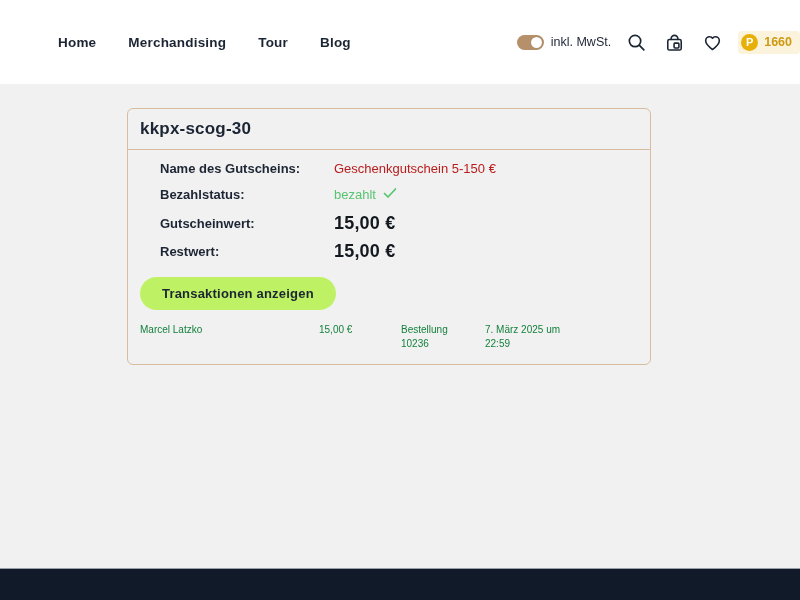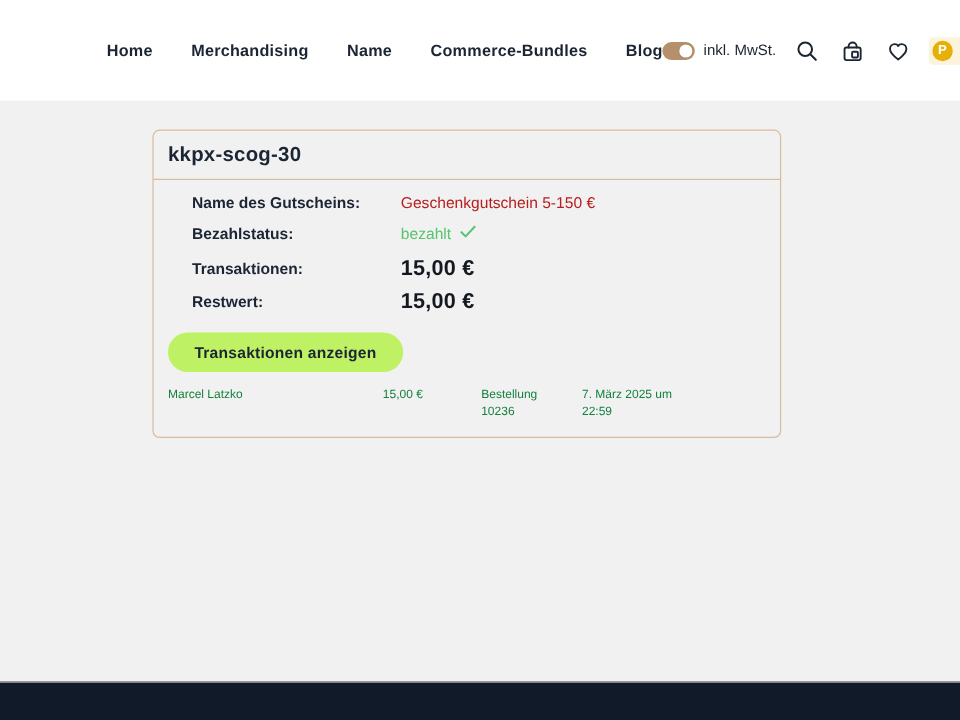--- a/index.html
+++ b/index.html
@@ -11,21 +11,21 @@
     display: flex;
     flex-direction: column;
   }
 
   
   .header {
     height: 84px;
     background: #ffffff;
     display: flex;
     align-items: center;
-    padding-left: 89px;
+    padding-left: 58px;
     overflow: hidden;
     flex: 0 0 auto;
   }
   .nav-left { display: flex; align-items: center; gap: 32px; }
   .nav-link {
     font-size: 13.5px;
     font-weight: bold;
     color: #1c2533;
     text-decoration: none;
     letter-spacing: 0.2px;
@@ -135,22 +135,21 @@
     border-top: 1px solid #9aa0a8;
   }
 </style>
 </head>
 <body>
 
 <header class="header">
   <nav class="nav-left">
     <a class="nav-link">Home</a>
     <a class="nav-link">Merchandising</a>
-    <a class="nav-link">Name</a>
-    <a class="nav-link">Commerce-Bundles</a>
+    <a class="nav-link">Tour</a>
     <a class="nav-link">Blog</a>
   </nav>
 
   <div class="nav-right">
     <div class="vat-toggle-wrap">
       <span class="toggle-track">
           <span class="toggle-knob"></span>
         </span>
       <span class="vat-label">inkl. MwSt.</span>
     </div>
@@ -207,21 +206,21 @@
           <span>bezahlt</span>
           <span>
             <svg width="16" height="16" viewBox="0 0 16 16" fill="none" stroke="#57c46f" stroke-width="1.7" stroke-linecap="round" stroke-linejoin="round">
               <polyline points="2.5,8.5 6,12 13.5,4"></polyline>
             </svg>
           </span>
         </span>
       </div>
 
       <div class="info-row tall">
-        <span class="info-label">Transaktionen:</span>
+        <span class="info-label">Gutscheinwert:</span>
         <span class="info-value big">15,00 €</span>
       </div>
 
       <div class="info-row tall">
         <span class="info-label">Restwert:</span>
         <span class="info-value big">15,00 €</span>
       </div>
 
       <button class="transactions-button">Transaktionen anzeigen</button>
 

